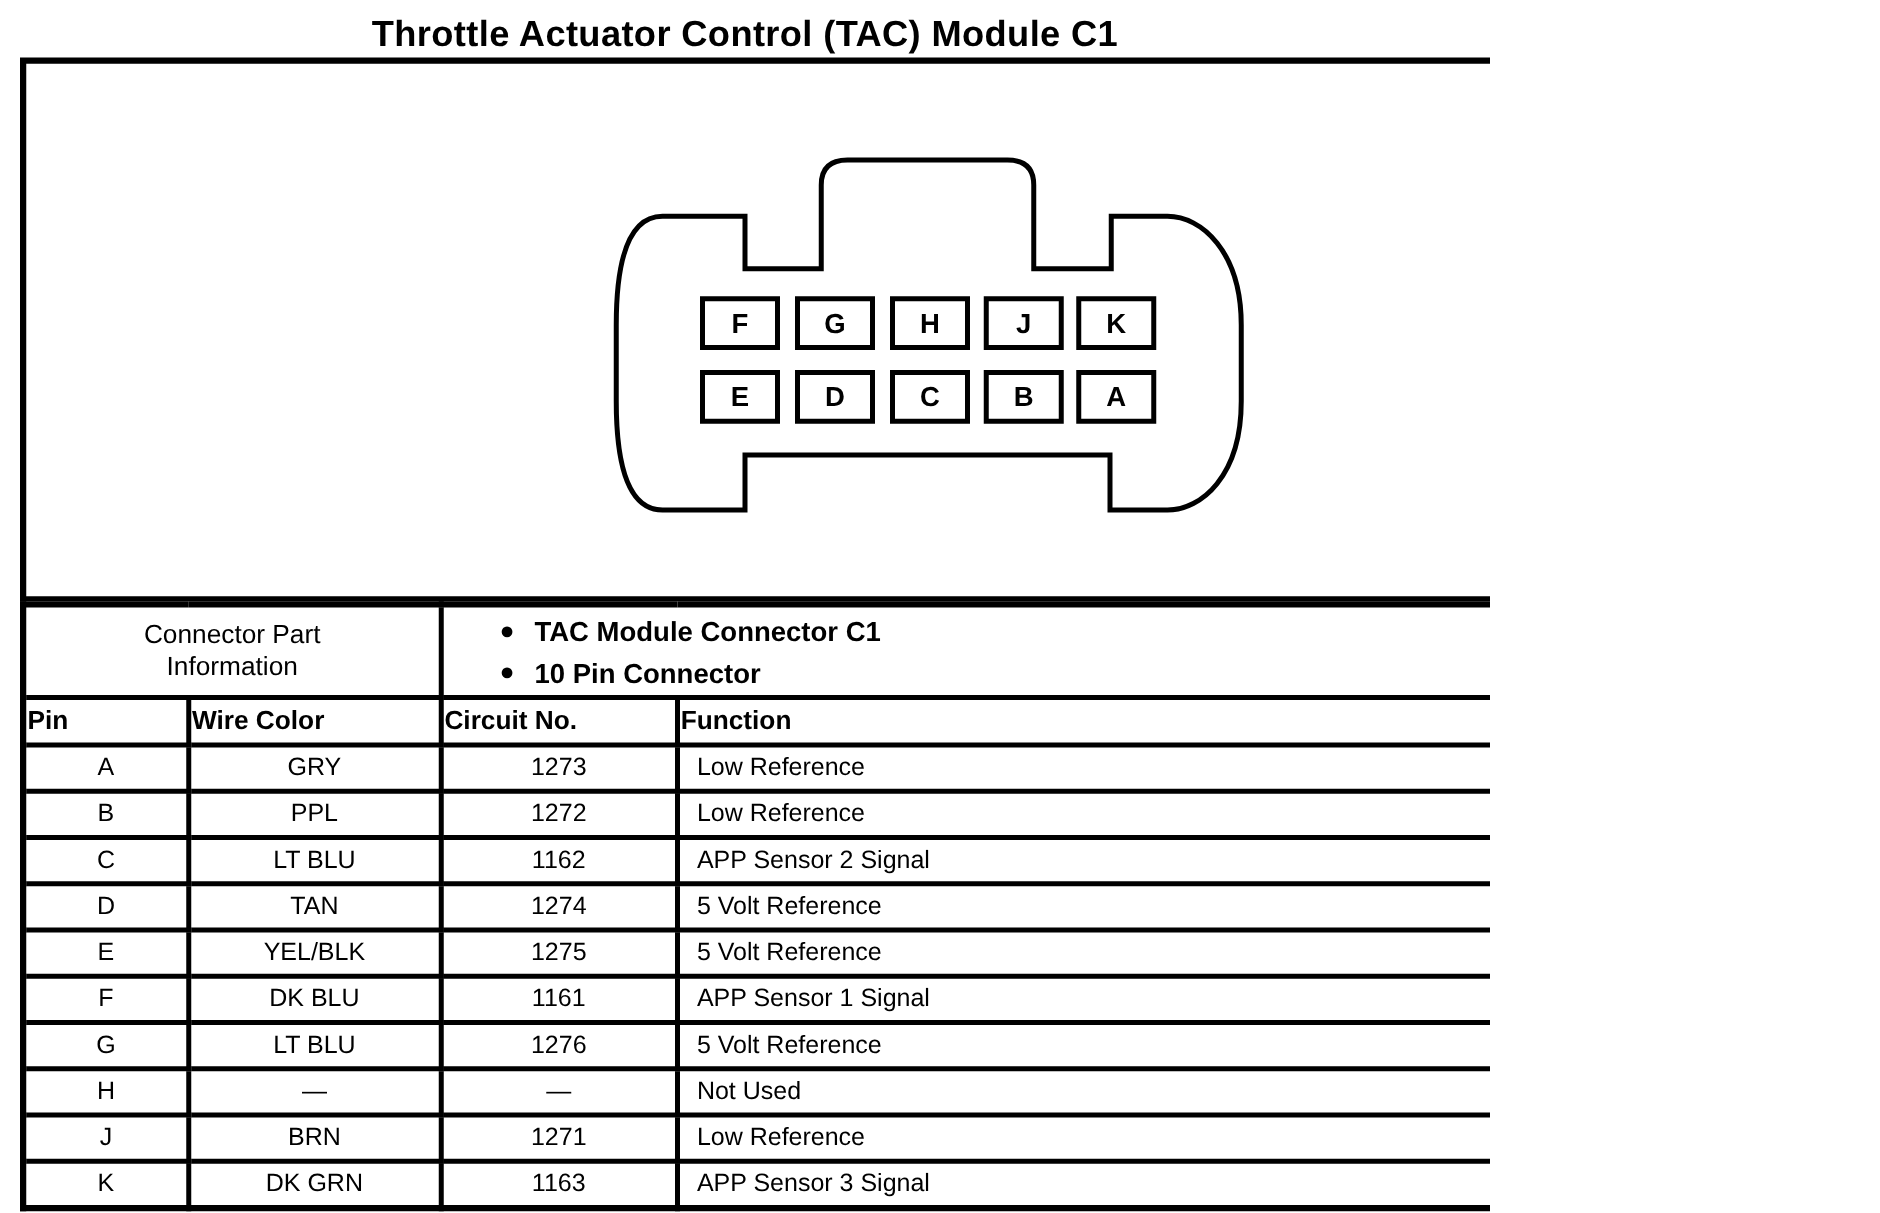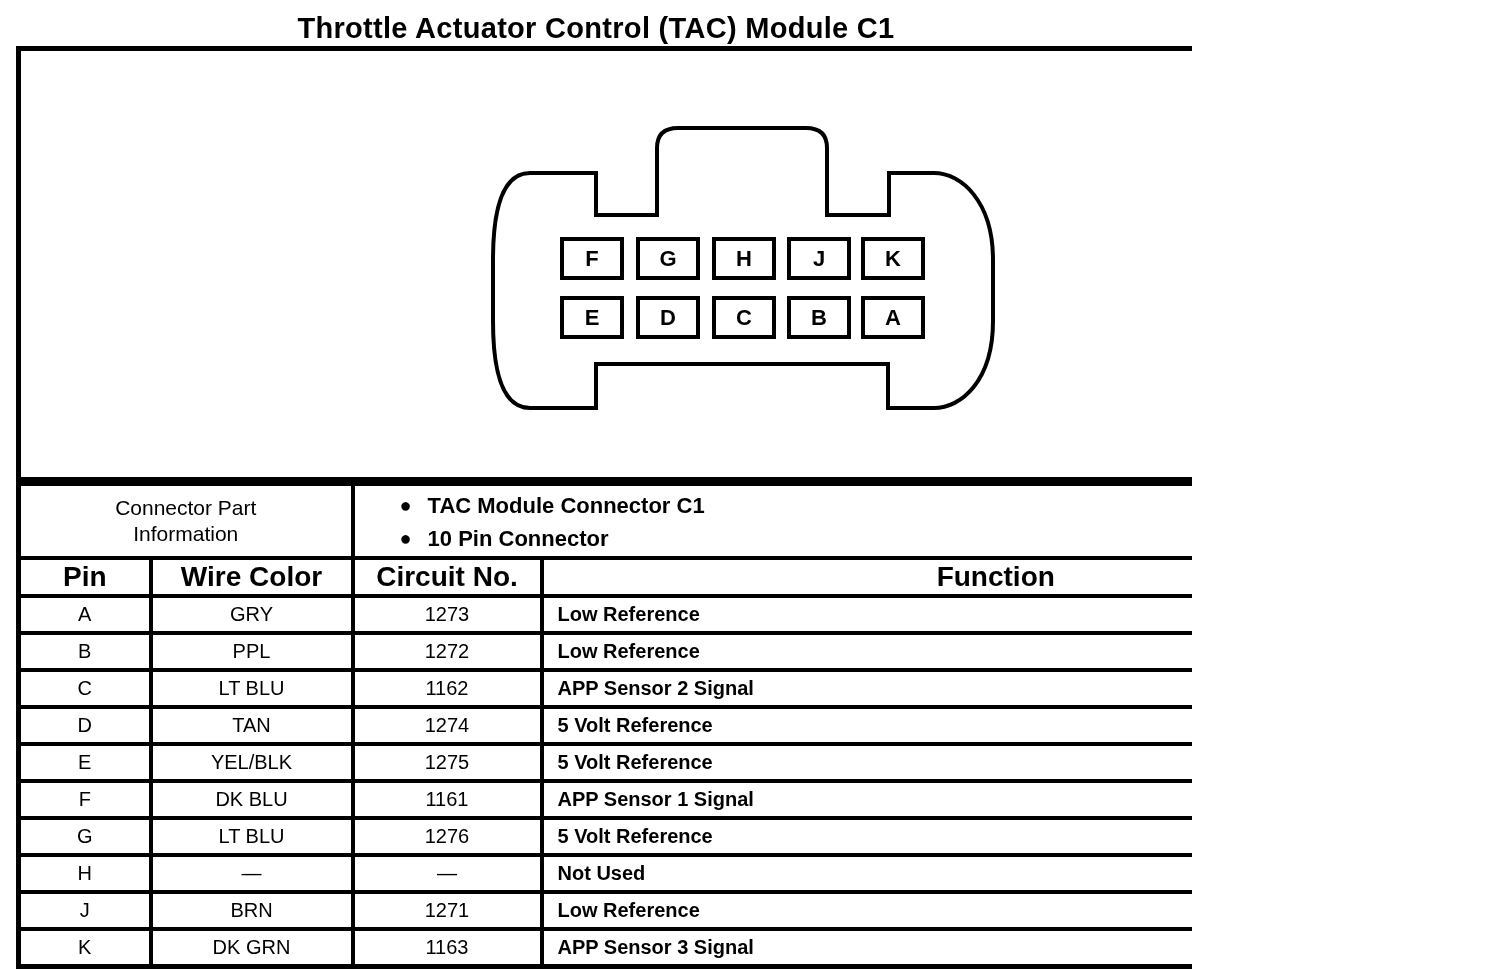--- a/index.html
+++ b/index.html
@@ -35,26 +35,26 @@
     font-size:21px; font-weight:normal; line-height:26px;
   }
   .info-label-inner { max-width:200px; margin:0 auto; }
   .info-bullets-cell { vertical-align:middle; }
   .bullet-list { list-style:none; margin:2px 0 0 0; padding:0 0 0 44px; }
   .bullet-list li {
     font-size:22px; font-weight:bold; line-height:33px; display:flex; align-items:center;
   }
   .bullet-dot { font-size:20px; margin-right:16px; }
   .pinout-table th {
-    height:32px; font-size:28px; font-weight:bold; text-align:center; vertical-align:middle;
+    height:32px; font-size:21px; font-weight:bold; text-align:left; vertical-align:middle;
   }
   .pinout-table td.data-cell {
     height:31px; font-size:20px; text-align:center; vertical-align:middle;
   }
-  .pinout-table td.func-cell { text-align:left; padding-left:14px;font-weight:bold; }
+  .pinout-table td.func-cell { text-align:left; padding-left:14px; }
 </style>
 </head>
 <body>
 
 <div class="page">
 
   <div class="page-title">Throttle Actuator Control (TAC) Module C1</div>
 
   <div class="diagram-box">
     <svg class="connector-svg" width="1422" height="426" viewBox="0 0 1422 426">

